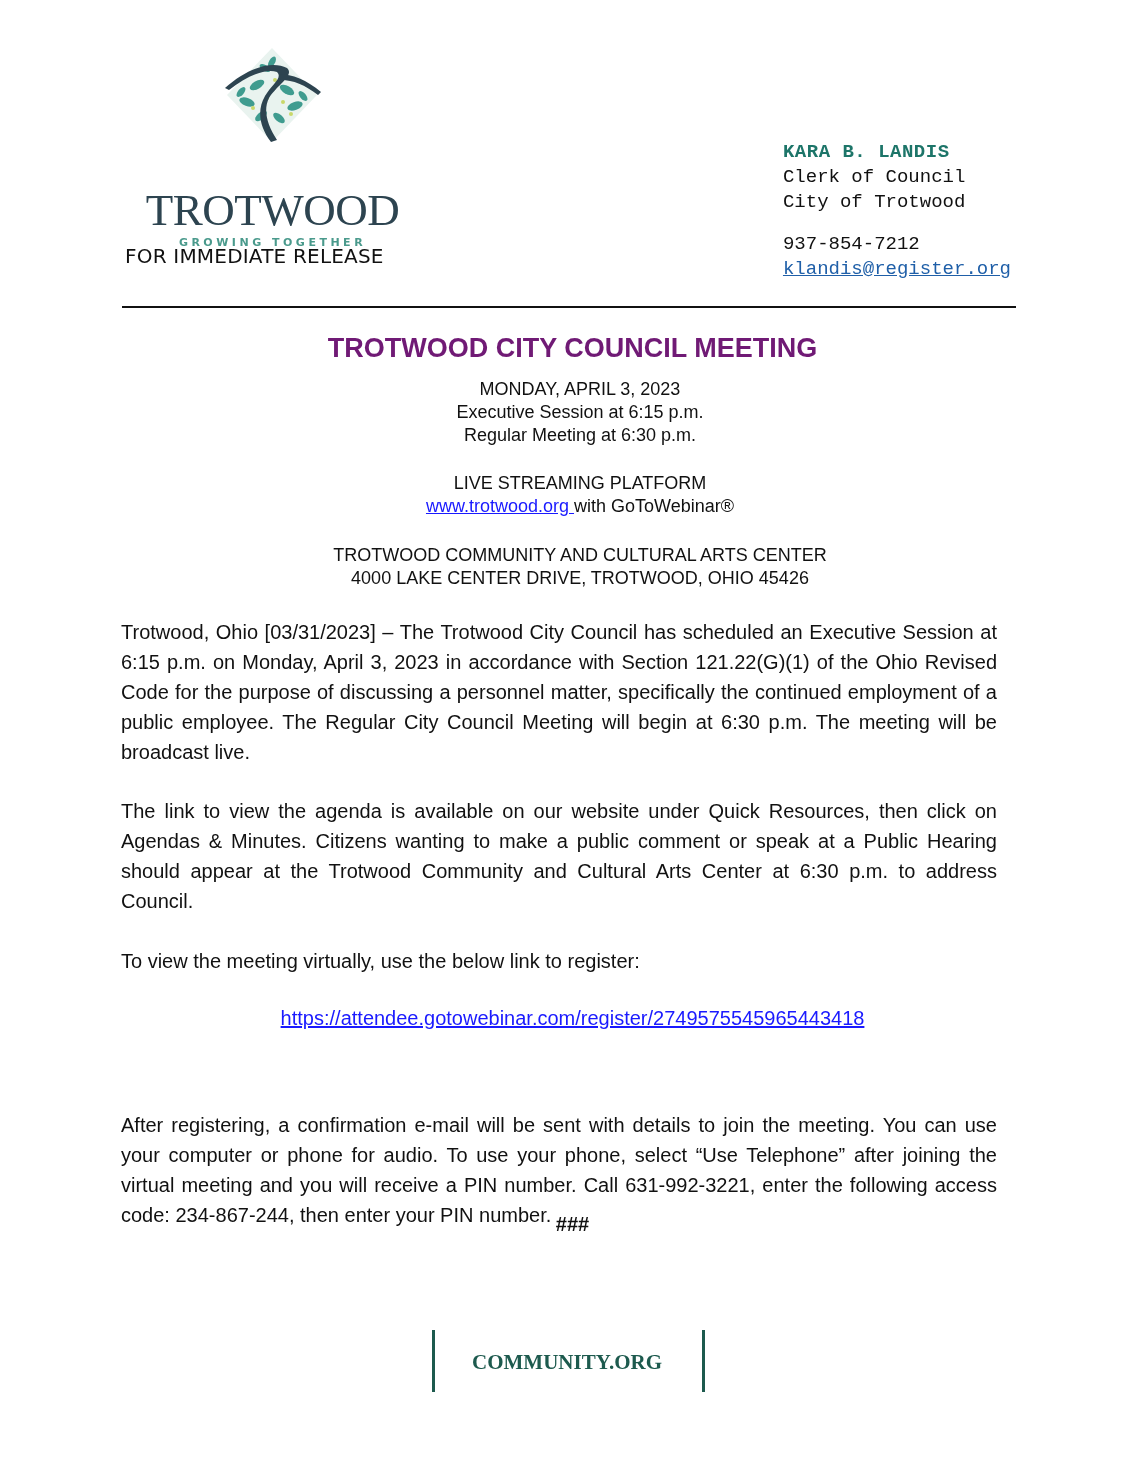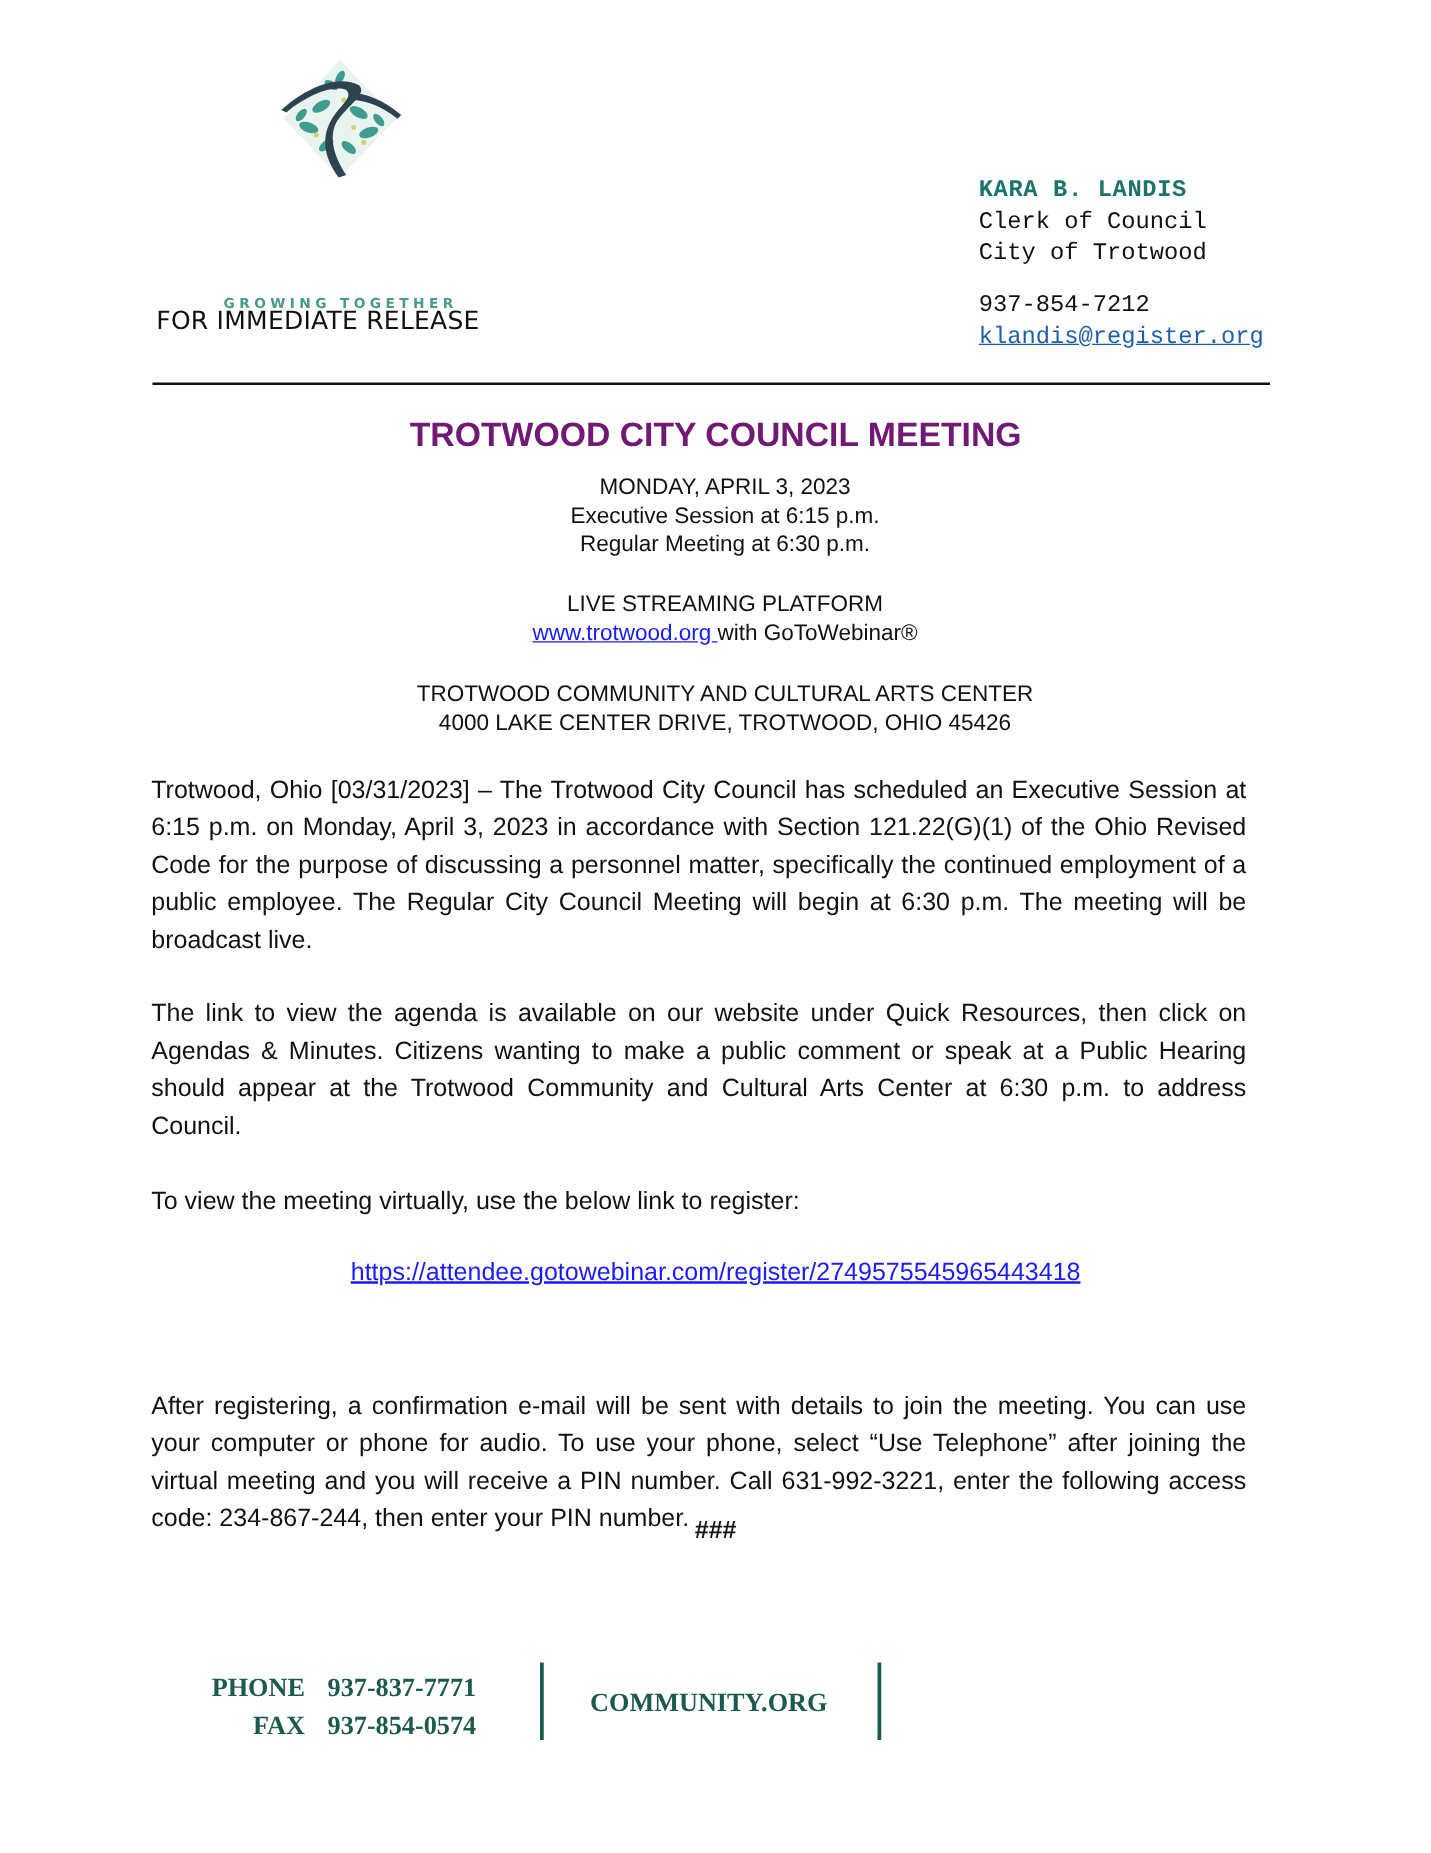--- a/index.html
+++ b/index.html
@@ -57,20 +57,21 @@
     <g fill="#c9d86a">
       <circle cx="50" cy="58" r="2"></circle>
         <circle cx="66" cy="62" r="2"></circle>
         <circle cx="36" cy="68" r="2"></circle>
         <circle cx="74" cy="74" r="2"></circle>
         <circle cx="58" cy="40" r="2"></circle>
     </g>
     <path d="M8,48 C30,28 55,20 70,28 C78,35 60,45 52,58 C46,70 50,85 60,100 L54,102 C42,86 40,70 48,56 C55,44 66,38 60,32 C50,28 30,35 12,50 Z" fill="#2d4450"></path>
     <path d="M62,34 C75,34 90,40 104,52 L101,55 C88,45 76,40 64,40 Z" fill="#2d4450"></path>
   </svg>
+  <div class="logo-word">TROTWOOD</div>
   <div class="logo-tag">GROWING TOGETHER</div>
 </div>
 
 <div class="release">FOR IMMEDIATE RELEASE</div>
 
 <div class="contact">
   <div class="name">KARA B. LANDIS</div>
   <div>Clerk of Council</div>
   <div>City of Trotwood</div>
   <div class="gap"></div>
@@ -104,20 +105,16 @@
 
 <div class="link-line">
   <a>https://attendee.gotowebinar.com/register/2749575545965443418</a>
 </div>
 
 <div class="para" style="top:1066px;margin-top:44px;">After registering, a confirmation e-mail will be sent with details to join the meeting. You can use your computer or phone for audio. To use your phone, select “Use Telephone” after joining the virtual meeting and you will receive a PIN number. Call 631-992-3221, enter the following access code: 234-867-244, then enter your PIN number.</div>
 
 <div class="end-mark">###</div>
 
 <div class="footer">
-  <div class="f-left">
-    <div><span class="lbl">PHONE</span><span>937-837-7771</span></div>
-    <div><span class="lbl">FAX</span><span>937-854-0574</span></div>
-  </div>
   <div class="f-div1"></div>
   <div class="f-mid">COMMUNITY.ORG</div>
   <div class="f-div2"></div>
 </div>
 
 </body></html>

